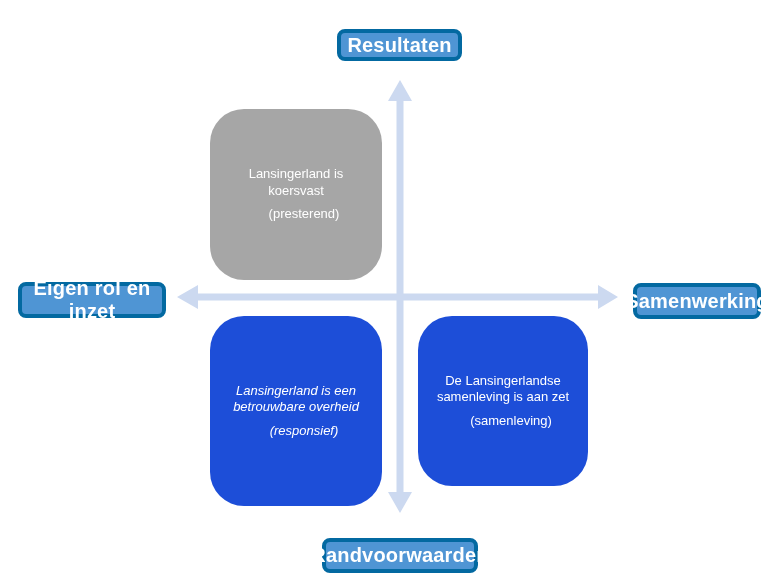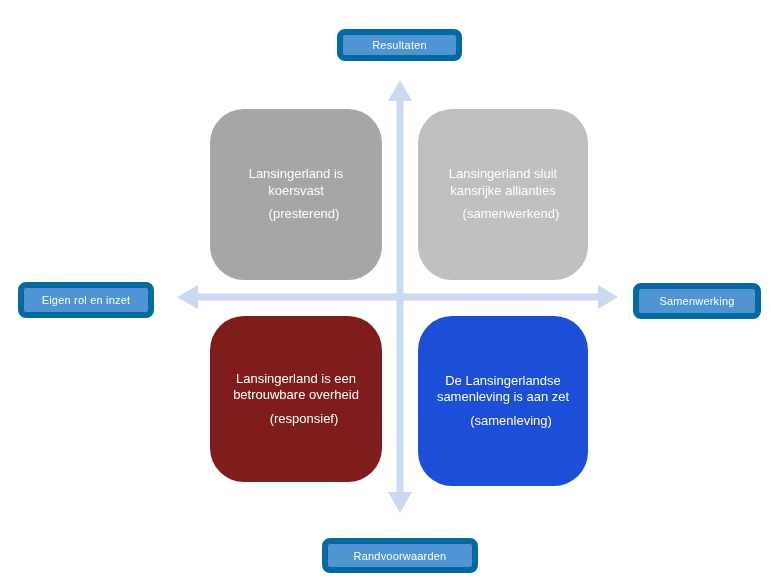--- a/index.html
+++ b/index.html
@@ -13,33 +13,33 @@
     width: 771px;
     height: 583px;
     background: #ffffff;
     overflow: hidden;
   }
   
   .axis-label {
     position: absolute;
     box-sizing: border-box;
     background: #4f95d4;
-    border: 6px solid #0369a1;
+    border: 4px solid #0369a1;
     border-radius: 8px;
     color: #ffffff;
-    font-size: 11px;
-    font-weight: 400;
+    font-size: 20px;
+    font-weight: 700;
     display: flex;
     align-items: center;
     justify-content: center;
     text-align: center;
     letter-spacing: 0.2px;
   }
   .axis-label.top    { left: 337px; top: 29px;  width: 125px; height: 32px; }
-  .axis-label.left   { left: 18px;  top: 282px; width: 136px; height: 36px; }
+  .axis-label.left   { left: 18px;  top: 282px; width: 148px; height: 36px; }
   .axis-label.right  { left: 633px; top: 283px; width: 128px; height: 36px; }
   .axis-label.bottom { left: 322px; top: 538px; width: 156px; height: 35px; justify-content: center; }
 
   
   .quadrant {
     position: absolute;
     box-sizing: border-box;
     border-radius: 34px;
     color: #ffffff;
     display: flex;
@@ -49,21 +49,21 @@
     text-align: center;
     padding: 16px 16px;
     font-size: 13px;
     line-height: 1.28;
   }
   .quadrant .q-title    { margin: 0; }
   .quadrant .q-subtitle { margin: 7px 0 0 16px; }
 
   .quadrant.tl { left: 210px; top: 109px; width: 172px; height: 171px; background: #a6a6a6; }
   .quadrant.tr { left: 418px; top: 109px; width: 170px; height: 171px; background: #bfbfbf; }
-  .quadrant.bl { left: 210px; top: 316px; width: 172px; height: 166px; background: #7f1d1d; }
+  .quadrant.bl { left: 210px; top: 316px; width: 172px; height: 190px; background: #1d4ed8; font-style: italic; }
   .quadrant.br { left: 418px; top: 316px; width: 170px; height: 170px; background: #1d4ed8; }
 
   .arrows-svg {
     position: absolute;
     left: 0;
     top: 0;
     width: 771px;
     height: 583px;
     pointer-events: none;
   }
@@ -88,24 +88,20 @@
     <span>Samenwerking</span>
   </div>
   <div class="axis-label bottom">
     <span>Randvoorwaarden</span>
   </div>
 
   <div class="quadrant tl">
     <p class="q-title">Lansingerland is koersvast</p>
     <p class="q-subtitle">(presterend)</p>
   </div>
-  <div class="quadrant tr">
-    <p class="q-title">Lansingerland sluit kansrijke allianties</p>
-    <p class="q-subtitle">(samenwerkend)</p>
-  </div>
   <div class="quadrant bl">
     <p class="q-title">Lansingerland is een betrouwbare overheid</p>
     <p class="q-subtitle">(responsief)</p>
   </div>
   <div class="quadrant br">
     <p class="q-title">De Lansingerlandse samenleving is aan zet</p>
     <p class="q-subtitle">(samenleving)</p>
   </div>
 
 </div>

